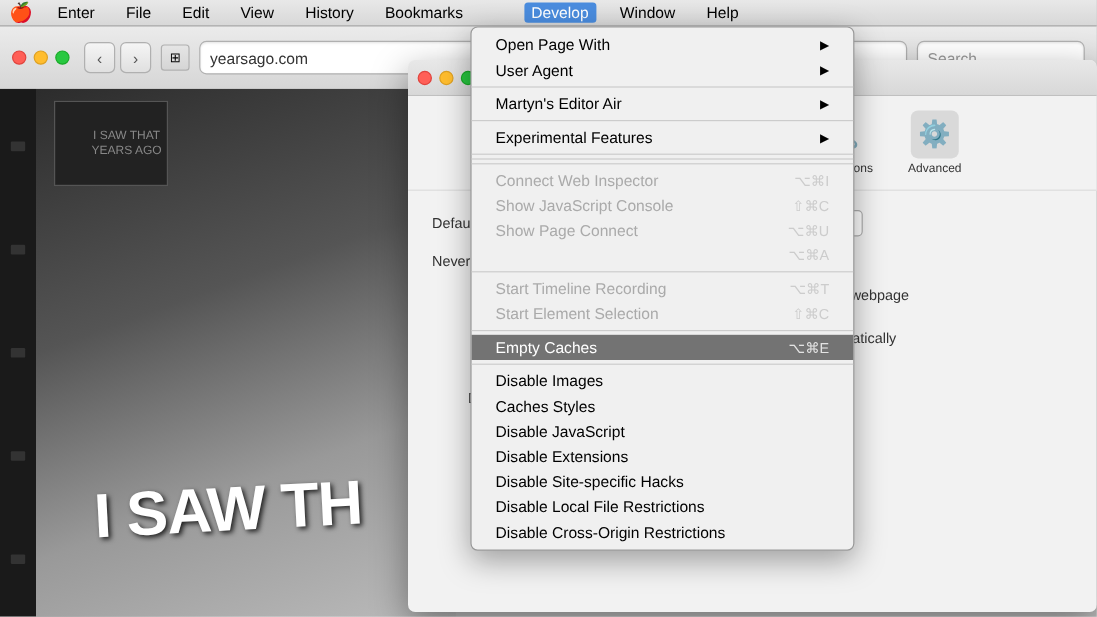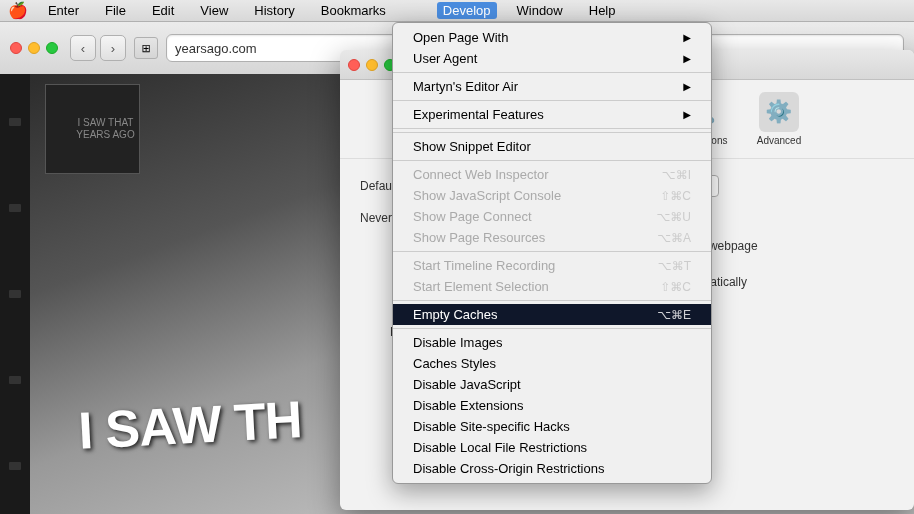--- a/index.html
+++ b/index.html
@@ -259,21 +259,21 @@
       font-size: 13px;
       color: #000;
       cursor: pointer;
       display: flex;
       align-items: center;
       justify-content: space-between;
       white-space: nowrap;
       gap: 41px;
     }
     .menu-item.highlighted {
-      background: #0f172a;
+      background: #737373;
       color: white;
     }
     .menu-item.disabled {
       color: #aaa;
       cursor: default;
     }
     .menu-separator {
       height: 1px;
       background: #ccc;
       margin: 3px 0;
@@ -328,40 +328,43 @@
       <div class="traffic-light tl-green"></div>
     </div>
     <div class="nav-buttons">
       <div class="nav-btn">‹</div>
       <div class="nav-btn">›</div>
     </div>
     <div class="tab-bar">⊞</div>
     <div class="address-bar">
       <span>yearsago.com</span>
     </div>
+    <div class="search-box">
+      <span>Search</span>
+    </div>
   </div>
 </div>
 
 <div class="web-content">
   <div class="web-image">
 
     <div style="position:absolute; top:0; left:0; right:0; bottom:0; background: linear-gradient(160deg, #2a2a2a 0%, #555 40%, #999 70%, #bbb 100%);"></div>
     <div style="position:absolute; bottom: 60px; left: 10px; right: 10px;">
       <div class="web-image-text" style="font-size:52px; transform:rotate(-3deg);">I SAW TH</div>
     </div>
 
     <div style="position:absolute; top:0; left:0; width:30px; height:100%; background: #1a1a1a; display:flex; flex-direction:column; justify-content:space-around; align-items:center; padding: 5px 0;">
       <div style="width:12px;height:8px;background:#333;border-radius:1px;"></div>
       <div style="width:12px;height:8px;background:#333;border-radius:1px;"></div>
       <div style="width:12px;height:8px;background:#333;border-radius:1px;"></div>
       <div style="width:12px;height:8px;background:#333;border-radius:1px;"></div>
       <div style="width:12px;height:8px;background:#333;border-radius:1px;"></div>
     </div>
 
-    <div style="position:absolute; top:10px; left:45px; width:95px; height:90px; background:#222; border:1px solid #555; overflow:hidden; display:flex; align-items:center; justify-content:center;padding-left:26px;">
+    <div style="position:absolute; top:10px; left:45px; width:95px; height:71px; background:#222; border:1px solid #555; overflow:hidden; display:flex; align-items:center; justify-content:center;padding-left:26px;">
       <div style="font-size:10px; color:#888; text-align:center; line-height:1.2;">I SAW THAT<br>YEARS AGO</div>
     </div>
   </div>
 </div>
 
 <div class="prefs-window">
   <div class="prefs-titlebar">
     <div class="prefs-tl-red"></div>
     <div class="prefs-tl-yellow"></div>
     <div class="prefs-tl-green"></div>
@@ -443,38 +446,34 @@
     <span>Martyn's Editor Air</span>
     <span class="menu-arrow">▶</span>
   </div>
   <div class="menu-separator"></div>
   <div class="menu-item">
     <span>Experimental Features</span>
     <span class="menu-arrow">▶</span>
   </div>
   <div class="menu-separator"></div>
   <div class="menu-separator"></div>
-  <div class="menu-item">
-    <span>Show Snippet Editor</span>
-  </div>
   <div class="menu-separator"></div>
   <div class="menu-item disabled">
     <span>Connect Web Inspector</span>
     <span class="menu-shortcut">⌥⌘I</span>
   </div>
   <div class="menu-item disabled">
     <span>Show JavaScript Console</span>
     <span class="menu-shortcut">⇧⌘C</span>
   </div>
   <div class="menu-item disabled">
     <span>Show Page Connect</span>
     <span class="menu-shortcut">⌥⌘U</span>
   </div>
   <div class="menu-item disabled">
-    <span>Show Page Resources</span>
     <span class="menu-shortcut">⌥⌘A</span>
   </div>
   <div class="menu-separator"></div>
   <div class="menu-item disabled">
     <span>Start Timeline Recording</span>
     <span class="menu-shortcut">⌥⌘T</span>
   </div>
   <div class="menu-item disabled">
     <span>Start Element Selection</span>
     <span class="menu-shortcut">⇧⌘C</span>

